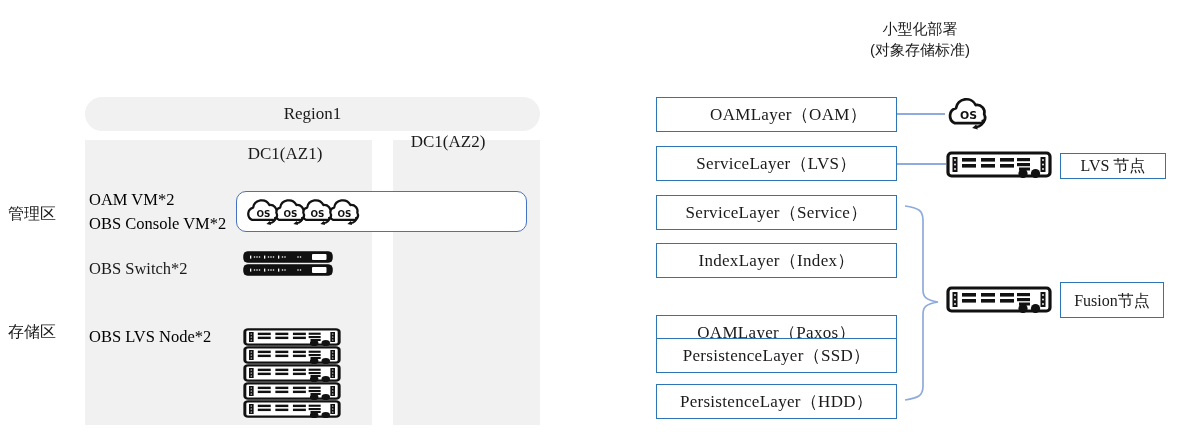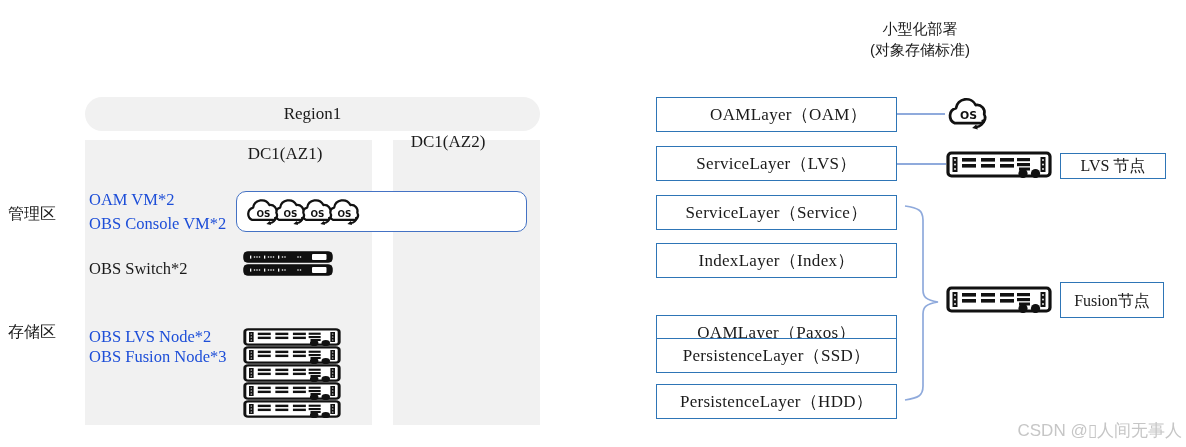--- a/index.html
+++ b/index.html
@@ -3,21 +3,21 @@
 <meta charset="utf-8">
 <style>
   html,body{margin:0;padding:0;background:#fff;}
   #canvas{
     position:relative;width:1186px;height:447px;background:#fff;overflow:hidden;
     font-family:"Liberation Serif","DejaVu Serif",serif;color:#1a1a1a;
   }
   .abs{position:absolute;}
   .gray-panel{background:#f1f1f1;}
   .cjk{font-family:"Liberation Sans","DejaVu Sans",sans-serif;}
-  .red{color:#1d4ed8;}
+  .red{color:#000000;}
   .center{display:flex;align-items:center;justify-content:center;}
   .layer-box{
     left:656px;width:241px;height:35px;box-sizing:border-box;background:#fff;
     border:1.4px solid #2E75B6;font-size:17px;letter-spacing:.3px;
     display:flex;align-items:center;justify-content:center;
   }
   .node-box{
     box-sizing:border-box;background:#fff;border:1.4px solid #2E75B6;
     font-size:16px;display:flex;align-items:center;justify-content:center;text-align:center;
   }
@@ -126,21 +126,20 @@
 
   <div class="abs diagram-label" style="left:89px;top:259px;">OBS Switch*2</div>
   <svg class="abs icon" style="left:243px;top:251px;" width="90" height="12" viewBox="0 0 90 12">
       <use href="#switch-sym"></use>
     </svg>
   <svg class="abs icon" style="left:243px;top:264px;" width="90" height="12" viewBox="0 0 90 12">
       <use href="#switch-sym"></use>
     </svg>
 
   <div class="abs diagram-label red" style="left:89px;top:327px;z-index:5;">OBS LVS Node*2</div>
-  <div class="abs diagram-label red" style="left:89px;top:347px;z-index:5;">OBS Fusion Node*3</div>
 
   <svg class="abs icon" style="left:243px;top:328px;" width="98" height="18" viewBox="0 0 106 27" preserveAspectRatio="none">
       <use href="#server-sym"></use>
     </svg>
   <svg class="abs icon" style="left:243px;top:346px;" width="98" height="18" viewBox="0 0 106 27" preserveAspectRatio="none">
       <use href="#server-sym"></use>
     </svg>
   <svg class="abs icon" style="left:243px;top:364px;" width="98" height="18" viewBox="0 0 106 27" preserveAspectRatio="none">
       <use href="#server-sym"></use>
     </svg>
@@ -182,15 +181,14 @@
     <path d="M7 8 C20 10 25 12 25 22 L25 92 C25 99 28 102 40 104 C28 106 25 109 25 116 L25 188 C25 198 20 200 7 202" fill="none" stroke="#8FAADC" stroke-width="1.7"></path>
   </svg>
 
   <svg class="abs icon" style="left:946px;top:286px;" width="106" height="27" viewBox="0 0 106 27">
       <use href="#server-sym"></use>
     </svg>
   <div class="abs node-box" style="left:1060px;top:282px;width:104px;height:36px;line-height:17px;">
     <span style="display:inline-block;max-width:80px;">Fusion节点</span>
   </div>
 
-  <div class="abs watermark" style="left:900px;top:419px;width:282px;">CSDN @▯人间无事人</div>
 
 </div>
 
 </body></html>

